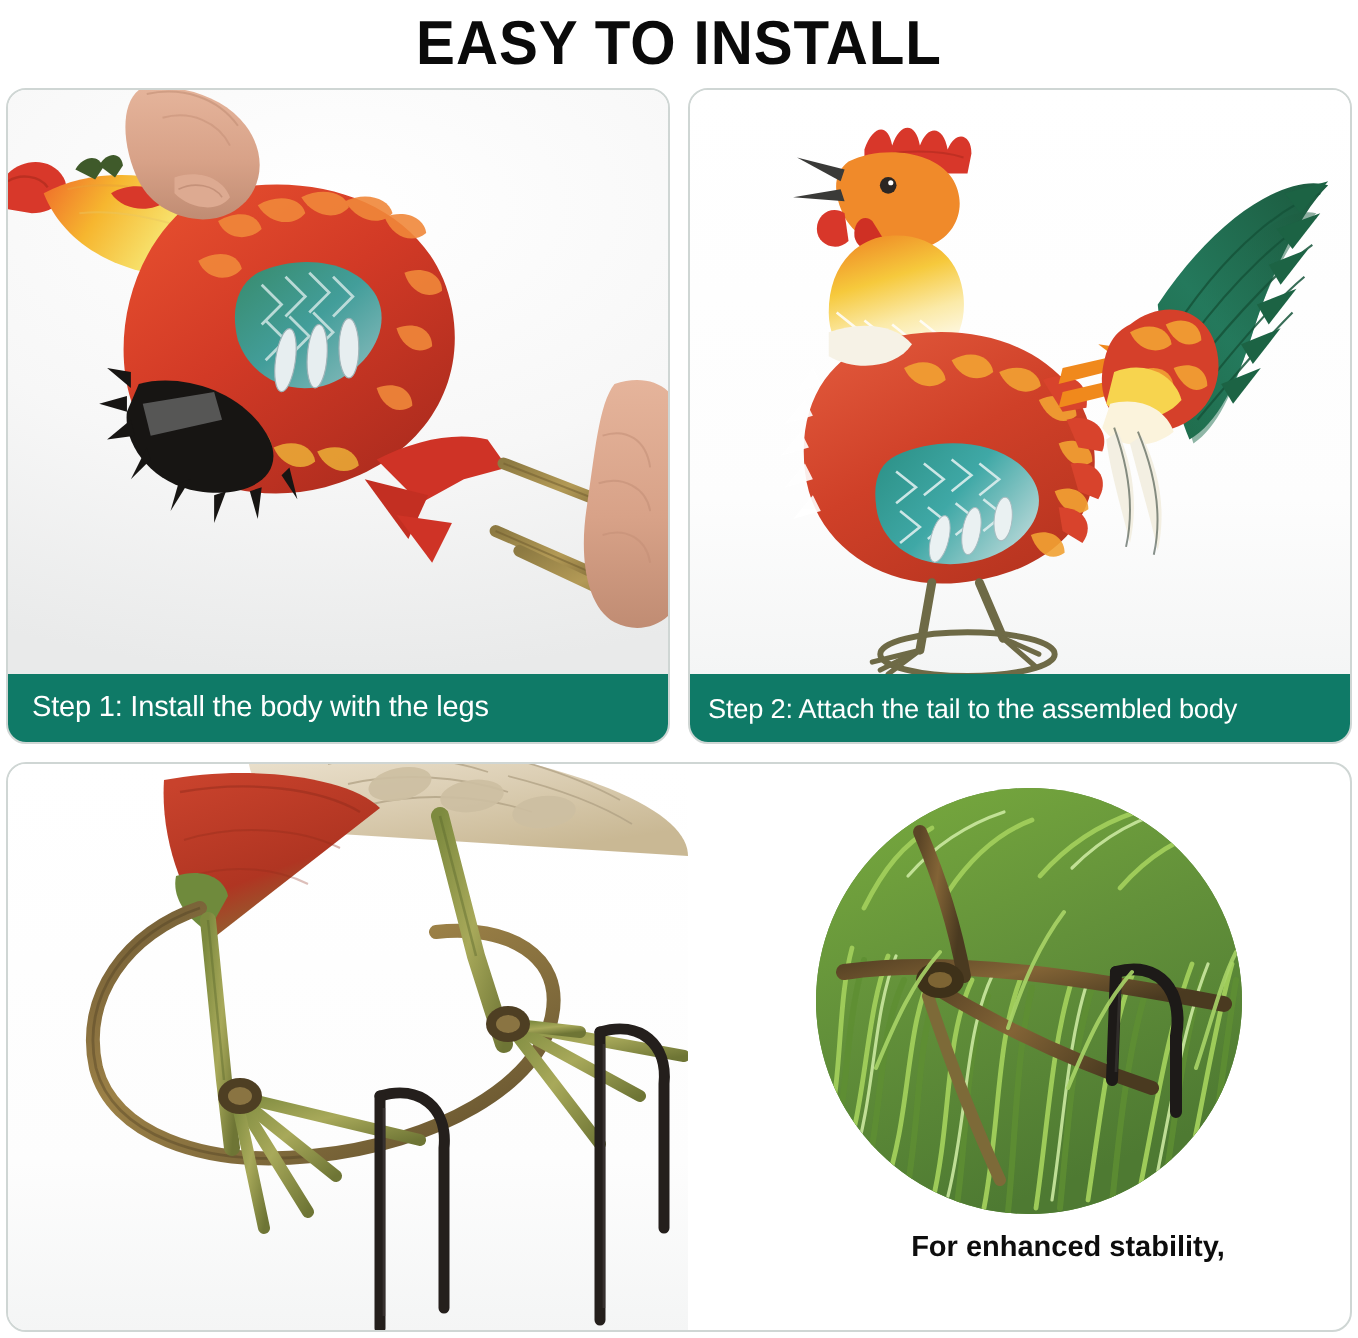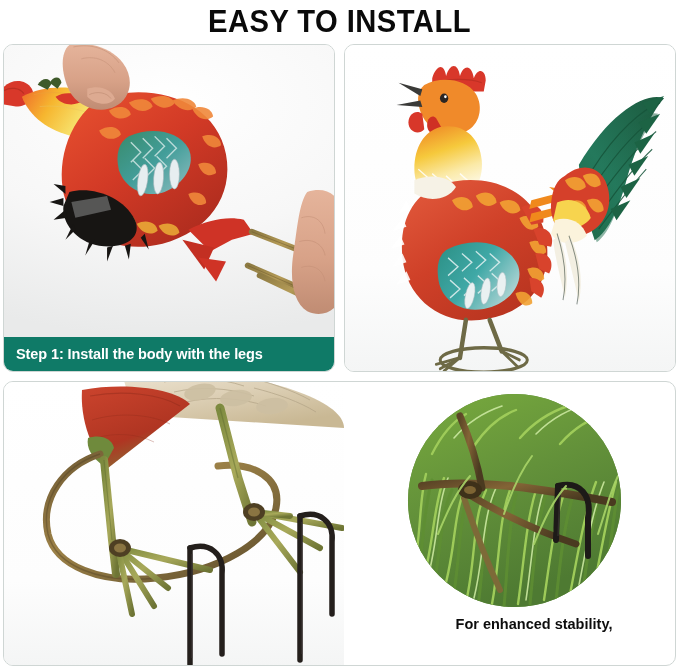--- a/index.html
+++ b/index.html
@@ -54,21 +54,21 @@
     position: relative;
     flex: 1;
     overflow: hidden;
   }
 
   .step-caption {
     height: 34px;
     background: #0f7a67;
     color: #ffffff;
     font-size: 14.5px;
-    font-weight: bold;
+    font-weight: normal;
     display: flex;
     align-items: center;
     padding-left: 12px;
     letter-spacing: -0.1px;
     white-space: nowrap;
     transform-origin: left center;
   }
   .step-caption.tight { font-size: 13.6px; padding-left: 9px; }
 
   
@@ -422,20 +422,21 @@
         <g fill="#f3efe2">
           <path d="M216 172 C224 190 226 210 222 228 C218 212 212 192 210 176 Z"></path>
           <path d="M228 174 C238 194 240 214 236 232 C232 214 226 194 222 178 Z"></path>
         </g>
         <g stroke="#2a3a30" stroke-width="1" fill="none" opacity="0.55">
           <path d="M214 170 C222 192 224 212 220 230"></path>
           <path d="M226 172 C236 196 238 216 234 234"></path>
         </g>
       </svg>
     </div>
+    <div class="step-caption tight">Step 2: Attach the tail to the assembled body</div>
   </div>
 </div>
 
 <div class="bottom-panel">
 
   <div class="legs-photo">
     <div class="photo-bg-studio2"></div>
     <svg class="photo-svg" viewBox="0 0 340 284" preserveAspectRatio="none">
       <defs>
         <linearGradient id="rod" x1="0" y1="0" x2="1" y2="1">

